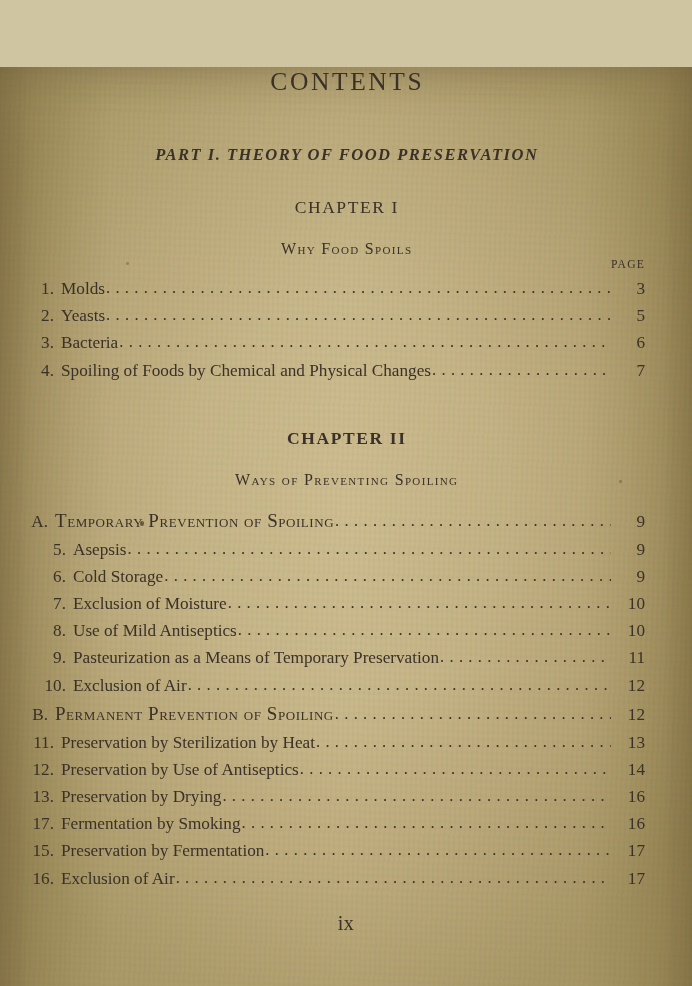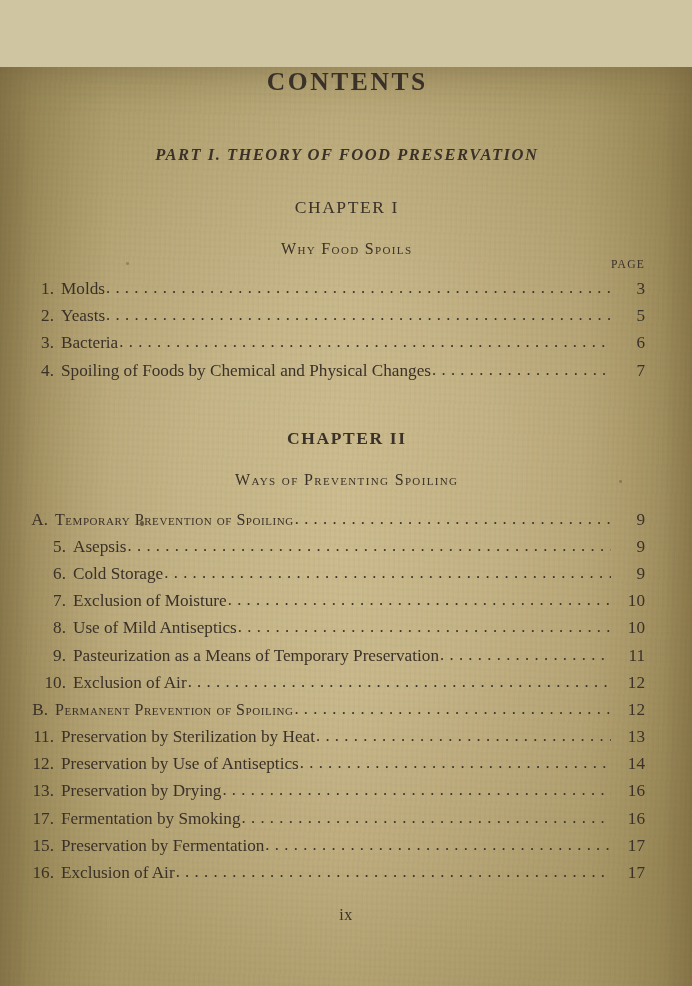--- a/index.html
+++ b/index.html
@@ -51,21 +51,21 @@
     position: relative;
     z-index: 2;
     padding: 0;
   }
 
   .title {
     text-align: center;
     font-size: 25.5px;
     letter-spacing: 2.6px;
     margin-top: 67px;
-    font-weight: 700;
+    font-weight: 400;
     text-indent: 2.6px;
   }
 
   .part-line {
     text-align: center;
     font-style: italic;
     font-weight: 700;
     font-size: 16.5px;
     letter-spacing: 1.5px;
     margin-top: 48px;
@@ -142,28 +142,28 @@
     margin-left: 6px;
   }
 
   
   .row.lvl-item .num { width: 26px; }
   .row.lvl-sub { padding-left: 12px; }
   .row.lvl-section { padding-left: 0; }
   .row.lvl-section .label {
     font-variant: small-caps;
     letter-spacing: .55px;
-    font-size: 16px;
+    font-size: 19px;
   }
   .row.lvl-section .num { width: 20px; margin-right: 7px; }
   .row.lvl-section .leader { top: -1px; }
 
   .folio {
     text-align: center;
-    font-size: 16px;
+    font-size: 20px;
     margin-top: 20px;
     letter-spacing: .5px;
   }
 
   
   .speck {
     position: absolute;
     background: #6a5a3c;
     border-radius: 45%;
     pointer-events: none;

